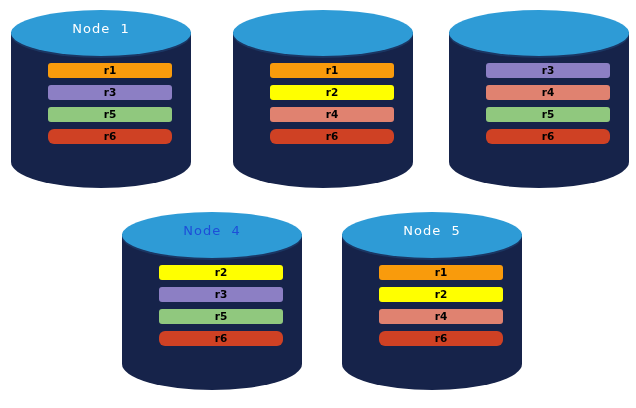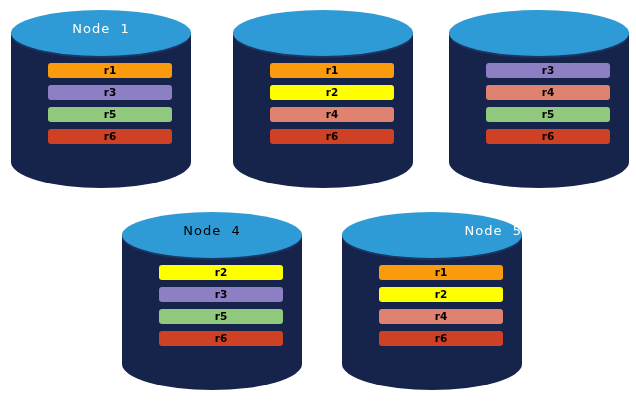--- a/index.html
+++ b/index.html
@@ -76,21 +76,21 @@
     position: relative;
     height: 15px;
     margin-bottom: 7px;
     border-radius: 3px;
     text-align: center;
     font-size: 10.5px;
     font-weight: bold;
     color: #000000;
     line-height: 15px;
   }
-  .replica:last-child { margin-bottom: 0; }
+  .replica:last-child { margin-bottom: 0; border-radius: 6px; }
 </style>
 </head>
 <body>
 
 <div id="stage" style="background: rgb(255, 255, 255);">
     <div class="node" style="left: 11px; top: 10px;">
       <div class="cyl-body" style="background: rgb(22, 35, 74);"></div>
       <div class="cyl-top" style="background: rgb(46, 155, 214); box-shadow: rgb(27, 54, 99) 0px 2px 0px 0px;"></div>
       <div class="node-label" style="color: rgb(255, 255, 255);">Node  1</div>
       <div class="replicas">
@@ -116,32 +116,32 @@
       <div class="replicas">
         <div class="replica" style="background: rgb(140, 127, 196); color: rgb(0, 0, 0);">r3</div>
         <div class="replica" style="background: rgb(224, 130, 112); color: rgb(0, 0, 0);">r4</div>
         <div class="replica" style="background: rgb(144, 200, 126); color: rgb(0, 0, 0);">r5</div>
         <div class="replica" style="background: rgb(207, 65, 36); color: rgb(0, 0, 0);">r6</div>
       </div>
     </div>
     <div class="node" style="left: 122px; top: 212px;">
       <div class="cyl-body" style="background: rgb(22, 35, 74);"></div>
       <div class="cyl-top" style="background: rgb(46, 155, 214); box-shadow: rgb(27, 54, 99) 0px 2px 0px 0px;"></div>
-      <div class="node-label" style="color: #000000;">Node  4</div>
+      <div class="node-label" style="color: #1d4ed8;">Node  4</div>
       <div class="replicas">
         <div class="replica" style="background: rgb(255, 255, 0); color: rgb(0, 0, 0);">r2</div>
         <div class="replica" style="background: rgb(140, 127, 196); color: rgb(0, 0, 0);">r3</div>
         <div class="replica" style="background: rgb(144, 200, 126); color: rgb(0, 0, 0);">r5</div>
         <div class="replica" style="background: rgb(207, 65, 36); color: rgb(0, 0, 0);">r6</div>
       </div>
     </div>
     <div class="node" style="left: 342px; top: 212px;">
       <div class="cyl-body" style="background: rgb(22, 35, 74);"></div>
       <div class="cyl-top" style="background: rgb(46, 155, 214); box-shadow: rgb(27, 54, 99) 0px 2px 0px 0px;"></div>
-      <div class="node-label" style="color: rgb(255, 255, 255); text-align: right;">Node  5</div>
+      <div class="node-label" style="color: rgb(255, 255, 255);">Node  5</div>
       <div class="replicas">
         <div class="replica" style="background: rgb(249, 155, 12); color: rgb(0, 0, 0);">r1</div>
         <div class="replica" style="background: rgb(255, 255, 0); color: rgb(0, 0, 0);">r2</div>
         <div class="replica" style="background: rgb(224, 130, 112); color: rgb(0, 0, 0);">r4</div>
         <div class="replica" style="background: rgb(207, 65, 36); color: rgb(0, 0, 0);">r6</div>
       </div>
     </div>
   </div>
 
 </body></html>

